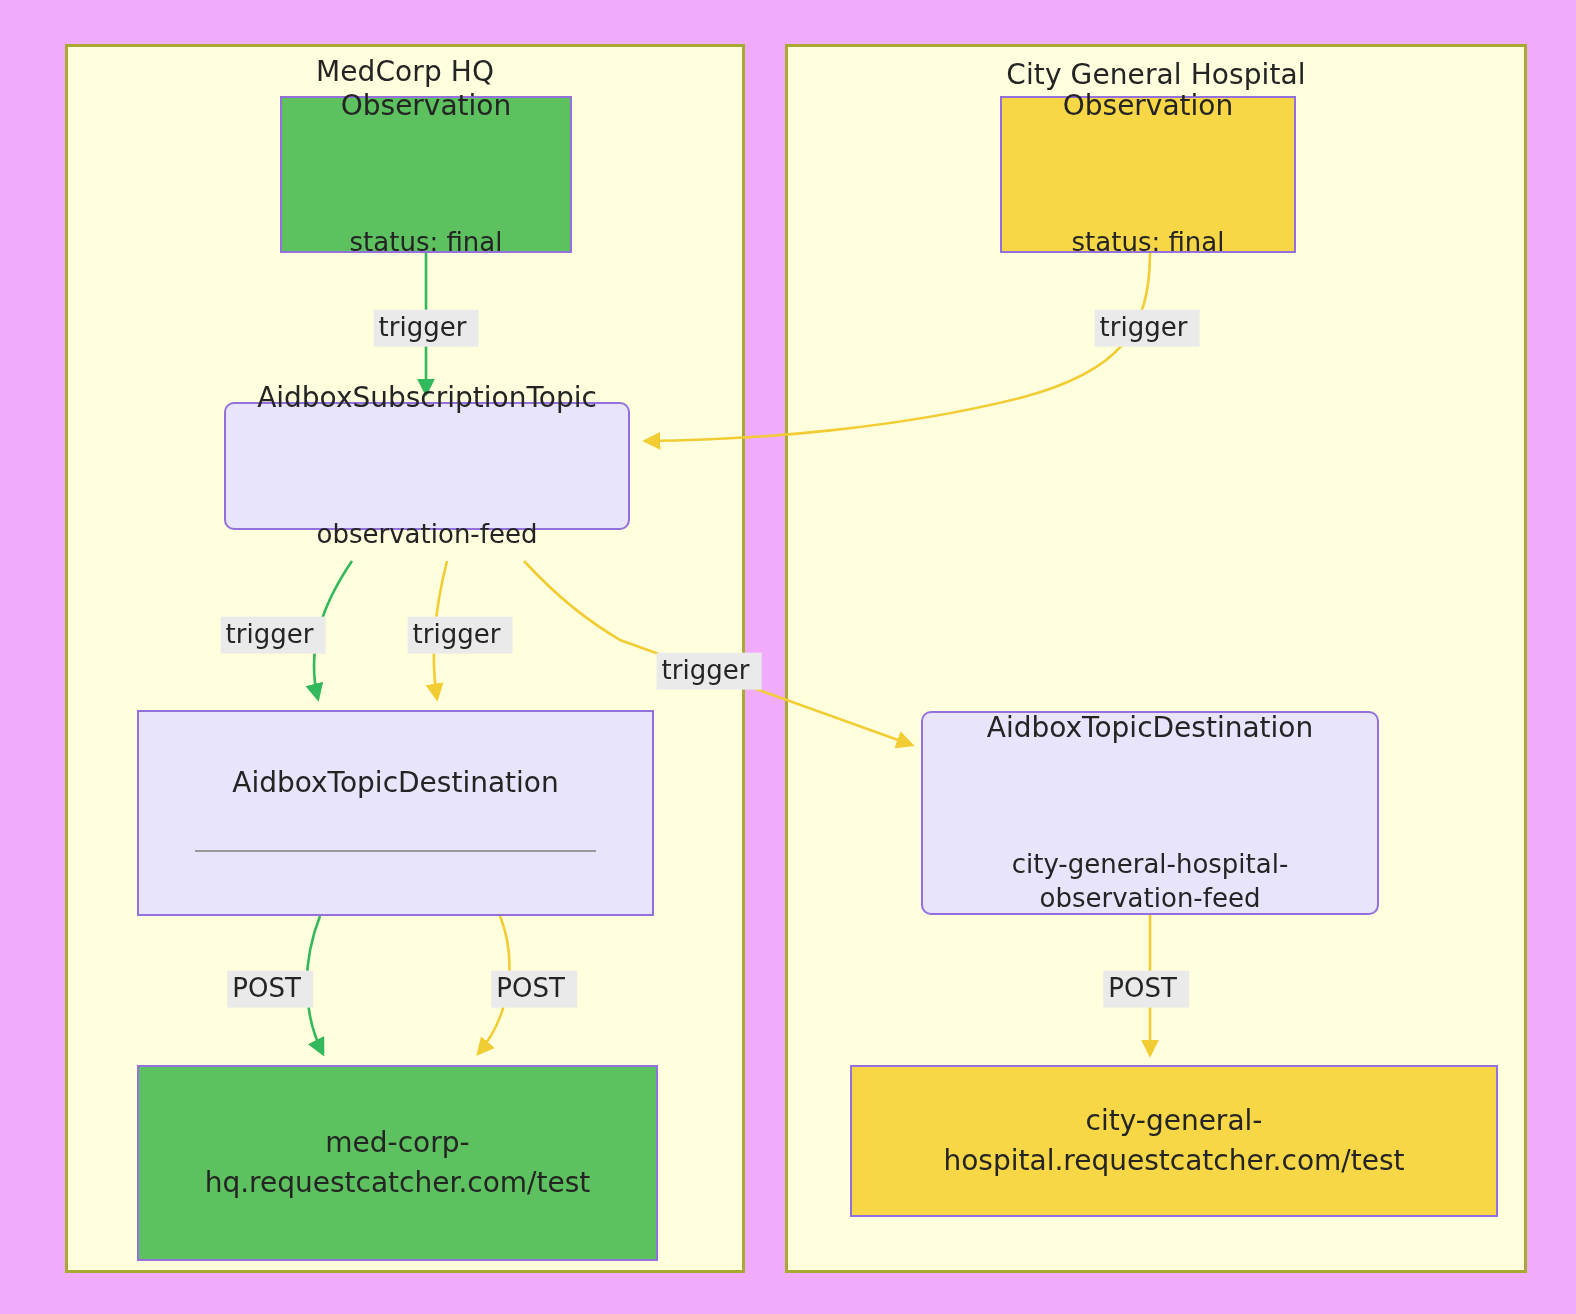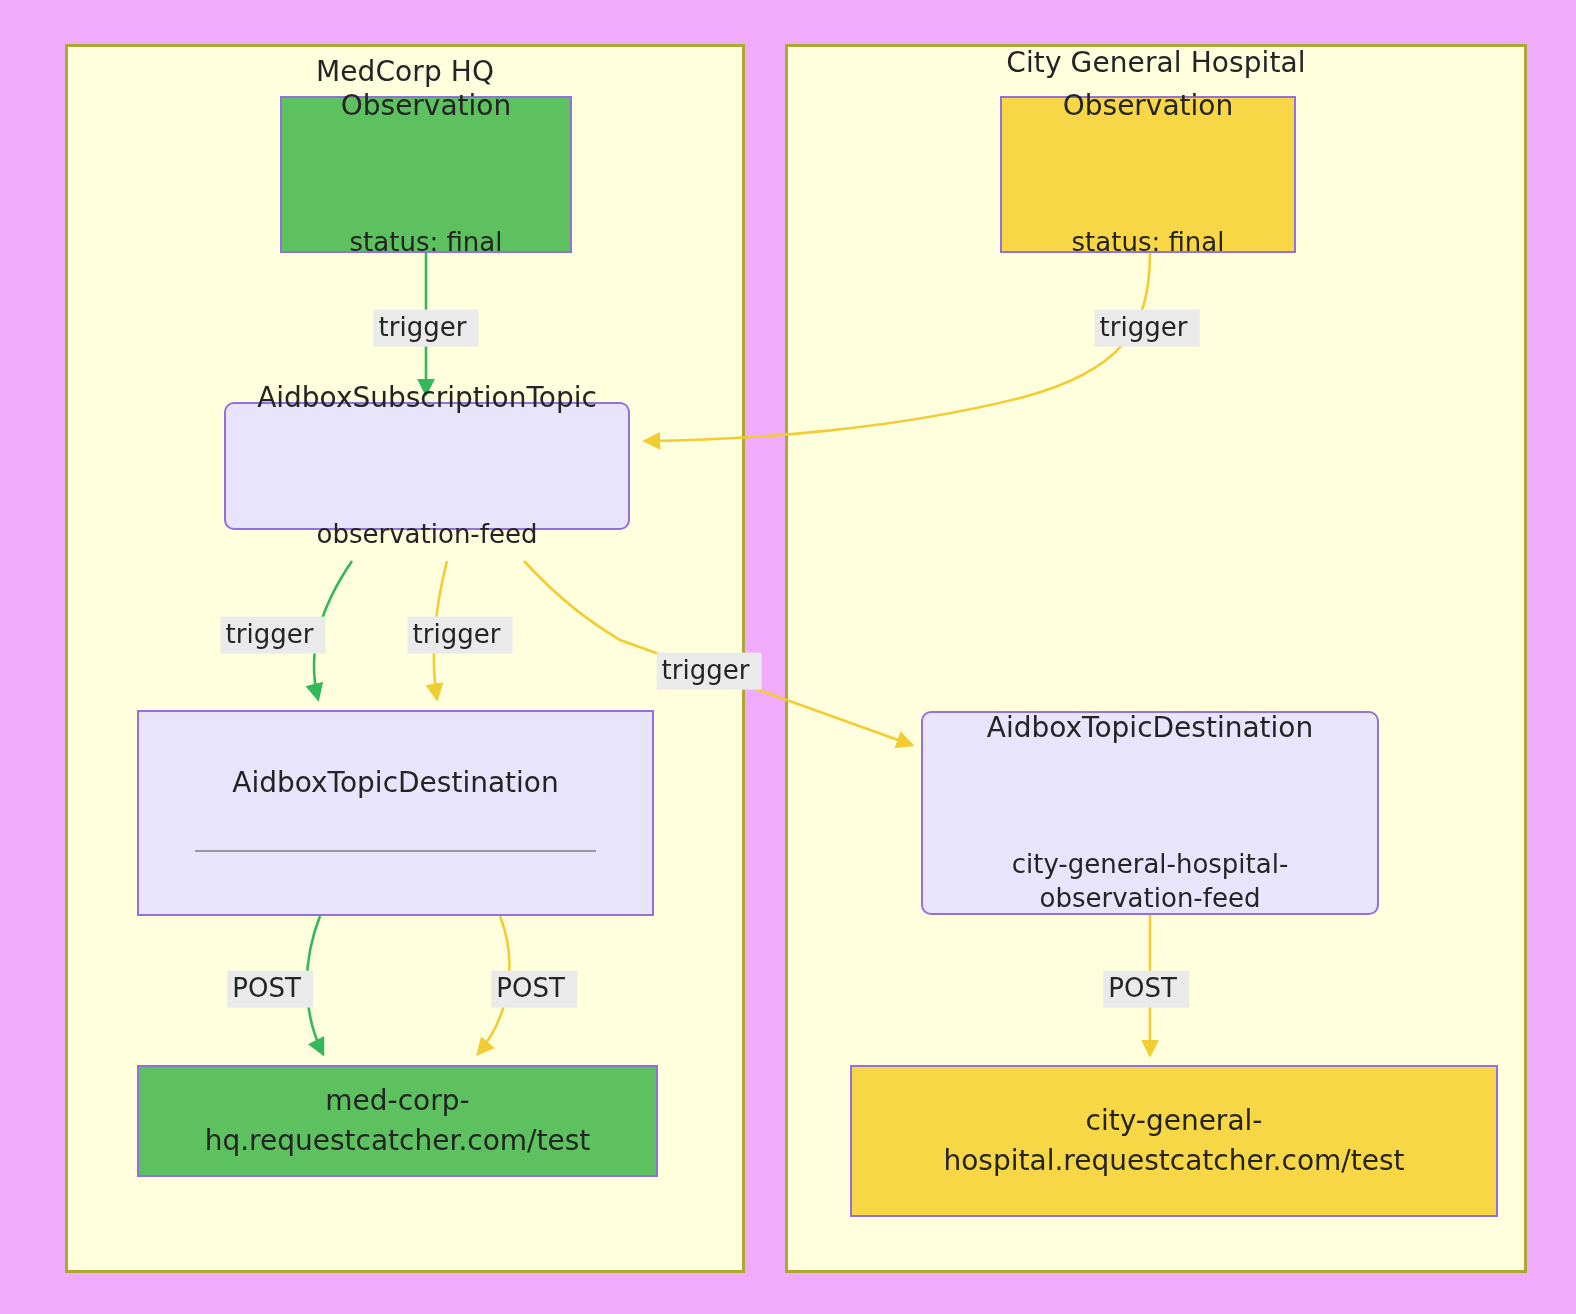--- a/index.html
+++ b/index.html
@@ -94,21 +94,21 @@
 </style>
 </head>
 <body>
 
 <div id="stage">
 
   <div class="subgraph" style="left:65px; top:44px; width:680px; height:1229px;"></div>
   <div class="subgraph" style="left:785px; top:44px; width:742px; height:1229px;"></div>
 
   <div class="subgraph-title" style="left:65px; top:55px; width:680px;">MedCorp HQ</div>
-  <div class="subgraph-title" style="left:785px; top:46px; width:742px;">City General Hospital</div>
+  <div class="subgraph-title" style="left:785px; top:58px; width:742px;">City General Hospital</div>
 
   <svg class="wires" viewBox="0 0 1576 1314">
     <defs>
       <marker id="arrowG" viewBox="0 0 10 10" refX="8.5" refY="5" markerWidth="7" markerHeight="7" orient="auto-start-reverse">
         <path d="M 0 0 L 10 5 L 0 10 z" fill="#33B85C"></path>
       </marker>
       <marker id="arrowY" viewBox="0 0 10 10" refX="8.5" refY="5" markerWidth="7" markerHeight="7" orient="auto-start-reverse">
         <path d="M 0 0 L 10 5 L 0 10 z" fill="#F2CC33"></path>
       </marker>
     </defs>
@@ -153,21 +153,21 @@
     <div class="divider"></div>
   </div>
 
   <div class="node lav rounded" style="left:921px; top:711px; width:458px; height:204px;">
     <div class="cls-name">AidboxTopicDestination</div>
     <div class="divider"></div>
     <div class="attr">city-general-hospital-
 observation-feed</div>
   </div>
 
-  <div class="node green" style="left:137px; top:1065px; width:521px; height:112px;">
+  <div class="node green" style="left:137px; top:1065px; width:521px; height:196px;">
     <div class="plain">med-corp-
 hq.requestcatcher.com/test</div>
   </div>
 
   <div class="node yellow" style="left:850px; top:1065px; width:648px; height:152px;">
     <div class="plain">city-general-
 hospital.requestcatcher.com/test</div>
   </div>
 
   <div class="edge-label" style="left:426px; top:328px;">trigger</div>

